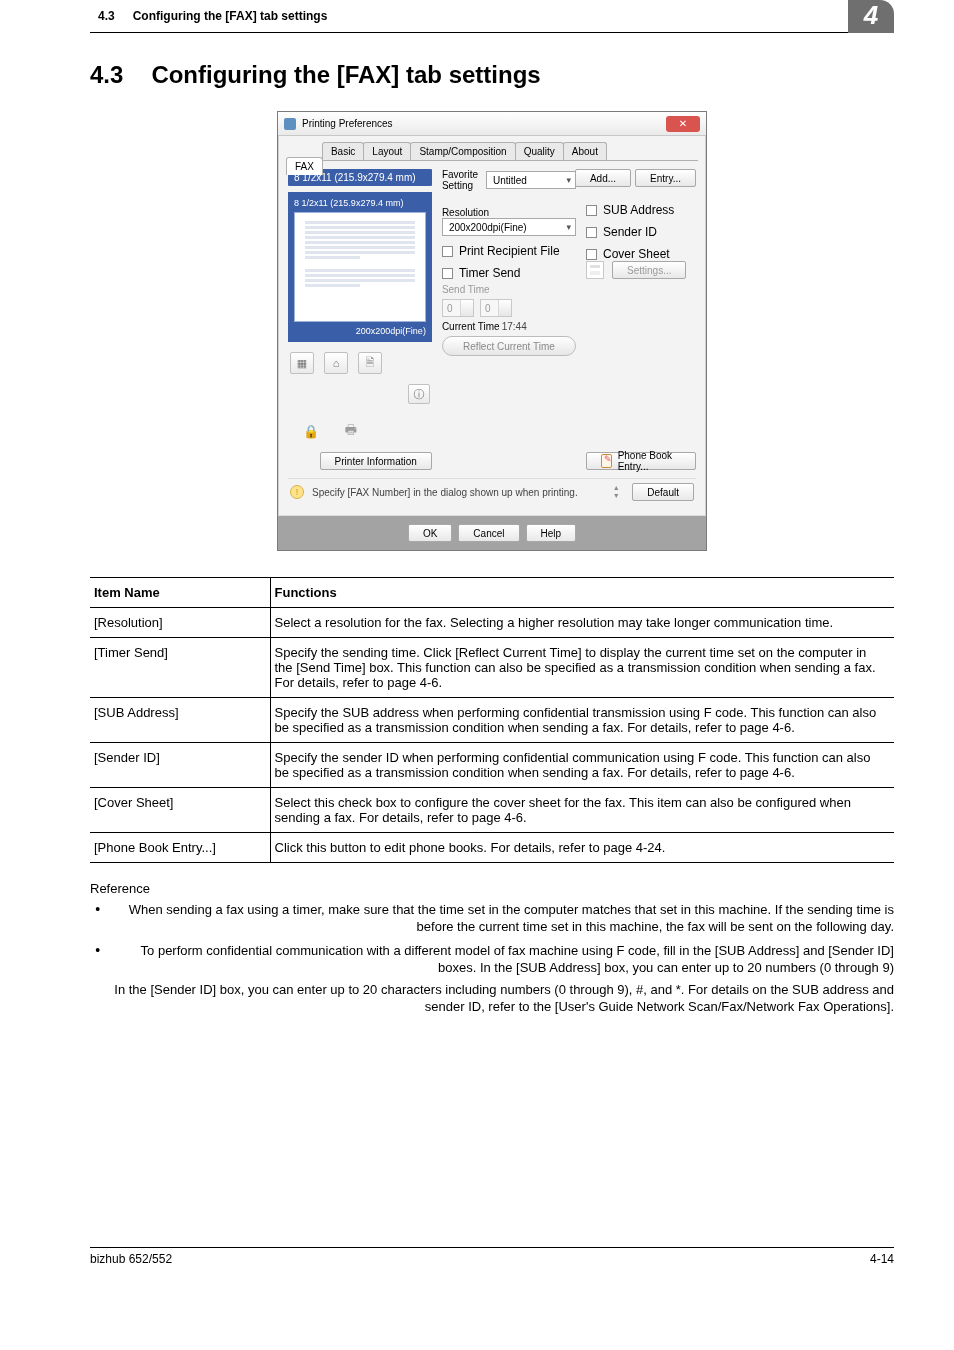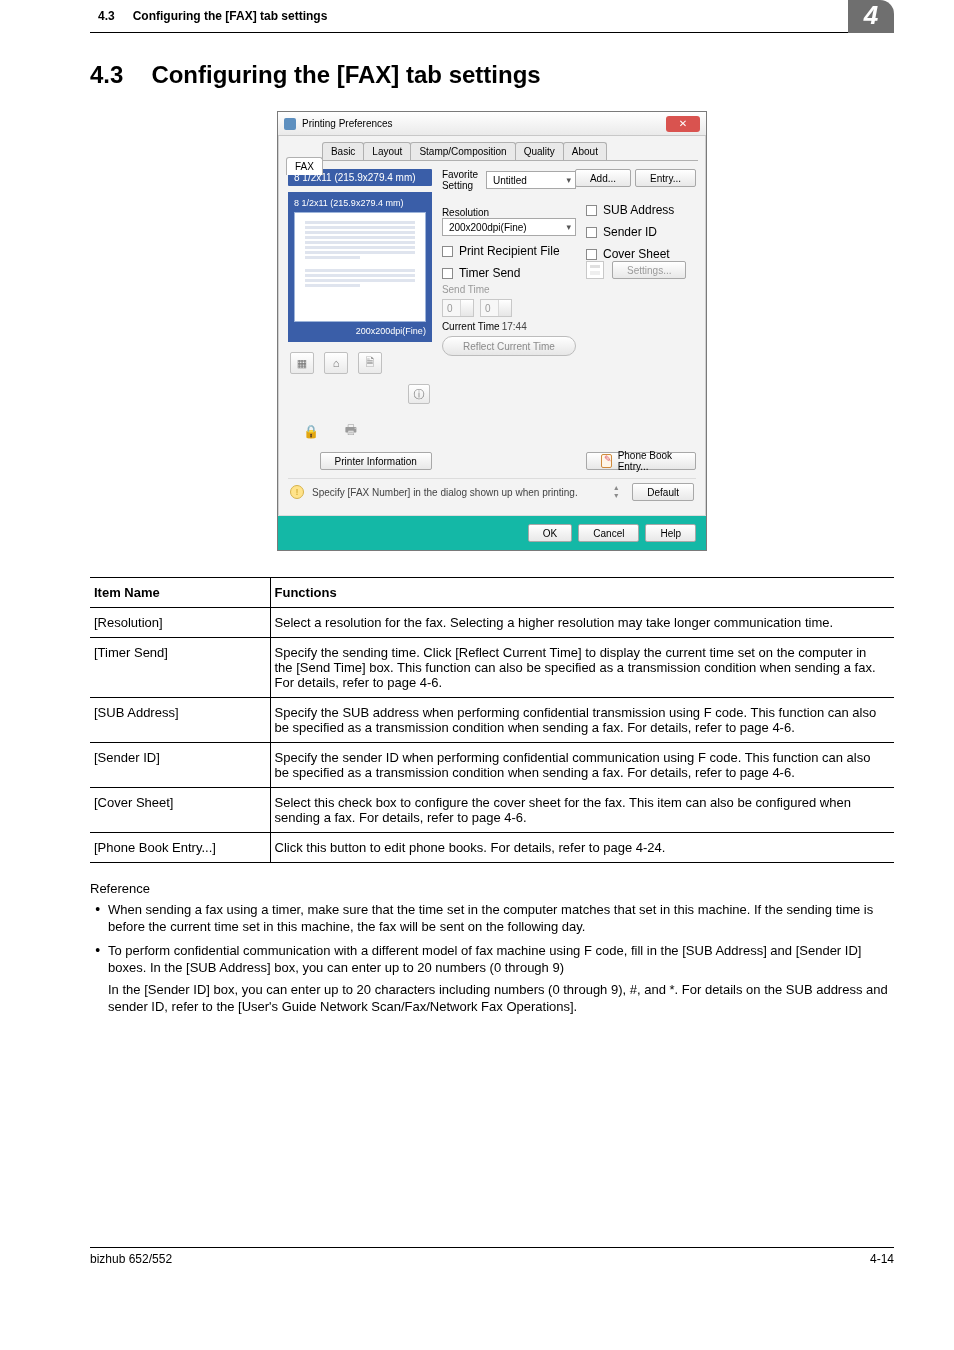--- a/index.html
+++ b/index.html
@@ -97,35 +97,35 @@
   .phone-btn .pbico{ width:14px; height:14px; border:1px solid #d08b3c; background:#fff6e8; border-radius:2px; position:relative;}
   .phone-btn .pbico::after{content:"✎"; position:absolute; font-size:9px; color:#d56; left:2px; top:-1px;}
 
   .hint-row { display:flex; align-items:center; gap:8px; margin-top:8px; padding:4px 2px; border-top:1px solid #dcdcdc;}
   .hint-row .bulb { width:14px; height:14px; border-radius:50%; background:#ffe38a; border:1px solid #d6b24a; display:flex; align-items:center; justify-content:center; font-size:9px; color:#c99a18;}
   .hint-row .txt { flex:1; font-size:10px; color:#444; line-height:1.1;}
   .hint-row .scroll { width:10px; display:flex; flex-direction:column;}
   .hint-row .scroll span{ font-size:8px; color:#8a8a8a; line-height:1;}
   .hint-row .def-btn { }
 
-  .dlg-foot { display:flex; gap:6px; justify-content:flex-end; padding:8px 10px; border-top:1px solid #dcdcdc; background:#14b8a6;}
+  .dlg-foot { display:flex; gap:6px; justify-content:center; padding:8px 10px; border-top:1px solid #dcdcdc; background:#a3a3a3;}
 
   
   table.func { width: 100%; border-collapse: collapse; margin-bottom: 18px; }
   table.func th, table.func td { border-bottom: 1px solid #000; padding: 7px 8px 7px 4px; vertical-align: top; font-size: 13px; text-align:left;}
   table.func thead th { border-top: 1px solid #000; font-weight: bold; }
   table.func th:first-child, table.func td:first-child { width: 180px; }
   table.func thead th:first-child { border-right: 1px solid #000; }
   table.func tbody td:first-child { border-right: 1px solid #000; }
   
   table.func td:first-child, table.func th:first-child { border-right:1px solid #000;}
 
   
   .reference-label { font-size: 13px; margin: 4px 0 4px 0; }
-  ul.ref { margin: 0 0 0 0; padding-left: 18px; font-size:13px;}
+  ul.ref { margin: 0 0 0 0; padding-left: 18px; font-size:13px;text-align:right;}
   ul.ref > li { margin-bottom: 6px; line-height: 1.32; }
   ul.ref > li::marker { content: "•  "; font-size: 14px;}
   .ref-sub { margin-top: 4px; }
 
   
   .footer { position:absolute; left:90px; right:60px; bottom:14px; display:flex; justify-content:space-between; font-size:12px; border-top: 1px solid #000; padding-top: 4px;}
 </style>
 </head>
 <body>
 

